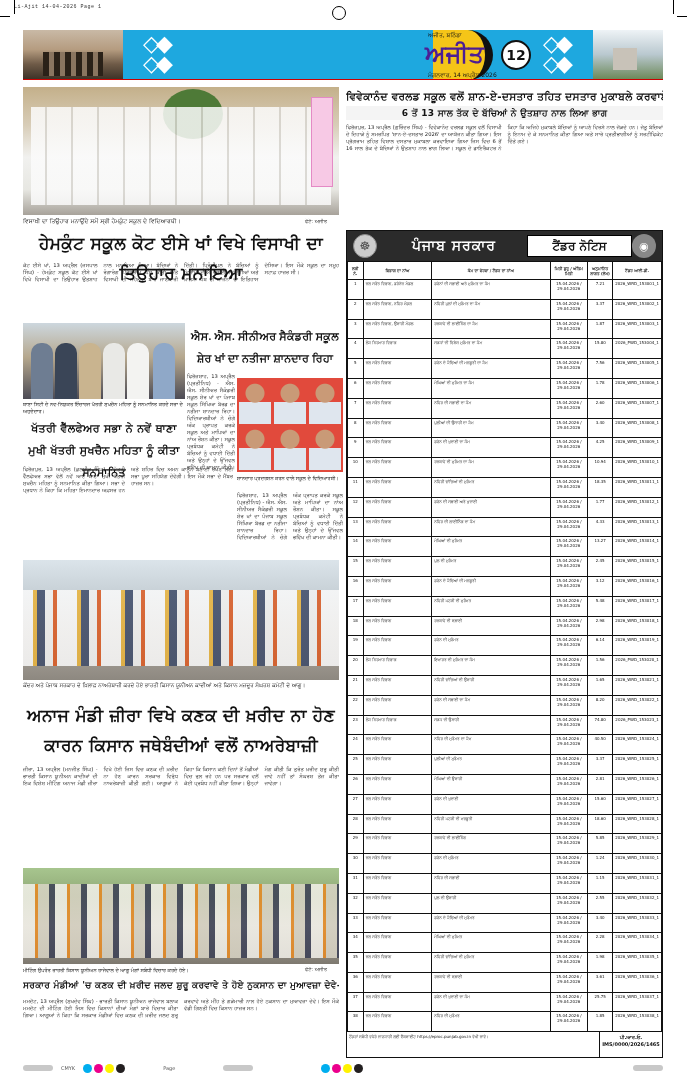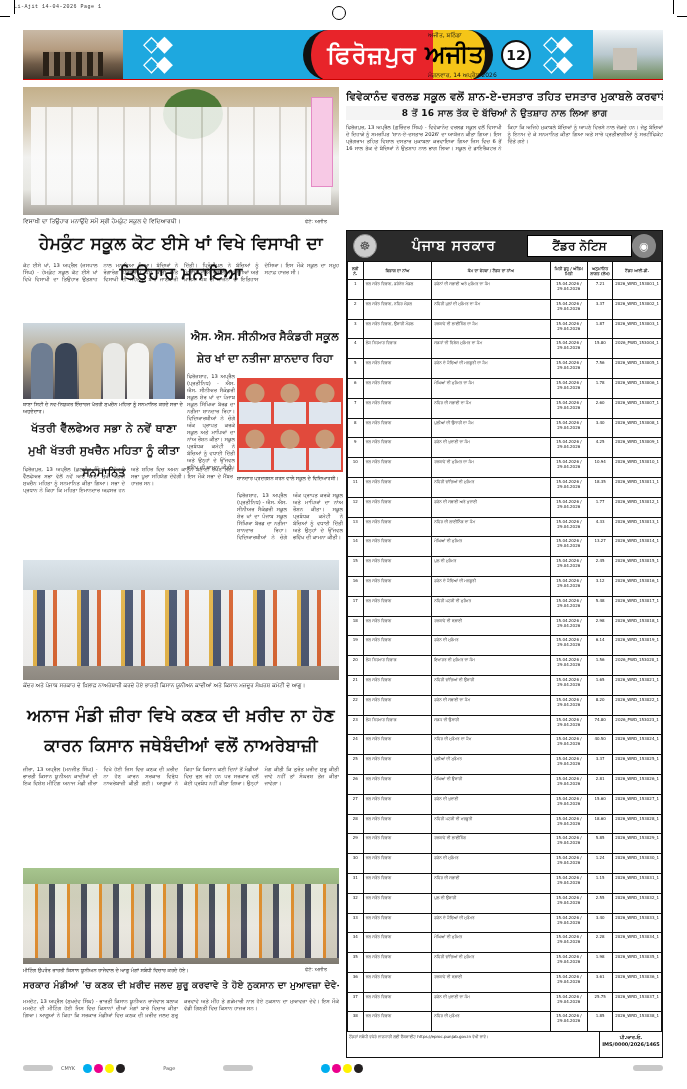--- a/index.html
+++ b/index.html
@@ -10,21 +10,21 @@
 
   
   .masthead { position: absolute; left: 23px; top: 30px; width: 640px; height: 50px; border-bottom: 1px solid #c00; display: flex; overflow: hidden; }
   .mh-photo-left { width: 100px; height: 100%; background: linear-gradient(180deg,#c9b9a6 0%,#b59c80 40%,#6e5a47 70%,#3d3328 100%); position: relative; }
   .mh-photo-left::after { content:""; position:absolute; left:20px; top:22px; width:60px; height:24px; background: repeating-linear-gradient(90deg,#2a2118 0 6px,#8a7560 6px 11px); }
   .mh-blue { flex: 1; background: #1ea8df; position: relative; }
   .mh-diamonds { position: absolute; left: 20px; top: 4px; color: #fff; font-size: 22px; line-height: 20px; letter-spacing: -4px; }
   .mh-red { position: absolute; left: 180px; top: 0; width: 130px; height: 50px; background: #e8242a; border-radius: 25px 0 0 25px; border-left: 8px solid #111; display:flex; align-items:center; justify-content:center; }
   .mh-red span { color: #fff; font-size: 24px; font-weight: bold; letter-spacing: 1px; }
   .mh-yellow { position: absolute; left: 310px; top: 0; width: 60px; height: 50px; background: #f5c518; border-radius: 0 25px 25px 0; border-right: 8px solid #111; }
-  .mh-ajit { position: absolute; left: 302px; top: 10px; font-size: 24px; font-weight: bold; color: #000000; }
+  .mh-ajit { position: absolute; left: 302px; top: 10px; font-size: 24px; font-weight: bold; color: #4c1d95; }
   .mh-small1 { position: absolute; left: 305px; top: 1px; font-size: 6px; color: #111; }
   .mh-small2 { position: absolute; left: 305px; top: 41px; font-size: 6px; color: #111; }
   .mh-page { position: absolute; left: 378px; top: 10px; width: 30px; height: 30px; background: #fff; border-radius: 50%; border: 2px solid #111; display:flex; align-items:center; justify-content:center; font-weight:bold; font-size:14px; }
   .mh-diamonds2 { position: absolute; left: 420px; top: 4px; color: #fff; font-size: 22px; line-height: 20px; letter-spacing: -4px; }
   .mh-photo-right { width: 70px; height: 100%; background: linear-gradient(180deg,#eef3f6 0%,#b9c8cf 50%,#6d8a5a 100%); position: relative; }
   .mh-photo-right::after { content:""; position:absolute; left:20px; top:18px; width:24px; height:22px; background:#c8c2b8; }
 
   
   .photo { position: absolute; overflow: hidden; }
   .photo-students { left: 23px; top: 87px; width: 316px; height: 128px; background: linear-gradient(180deg,#c4b08a 0%,#d8cdb8 30%,#f1f1ef 55%,#e7e7e2 80%,#a7a29a 100%); }
@@ -74,23 +74,20 @@
 <div class="crop" style="left:14px;top:0;width:1px;height:14px"></div>
 <div class="crop" style="left:0;top:16px;width:10px;height:1px"></div>
 <div class="reg" style="left:332px;top:6px"></div>
 <div class="crop" style="left:673px;top:0;width:1px;height:14px"></div>
 <div class="crop" style="left:677px;top:16px;width:10px;height:1px"></div>
 
 <div class="masthead">
   <div class="mh-photo-left"></div>
   <div class="mh-blue">
     <div class="mh-diamonds">◇◆<br>◇◆</div>
-    <div class="mh-red">
-      <span>ਫਿਰੋਜ਼ਪੁਰ</span>
-    </div>
     <div class="mh-yellow"></div>
     <div class="mh-small1">ਅਜੀਤ, ਬਠਿੰਡਾ</div>
     <div class="mh-ajit">ਅਜੀਤ</div>
     <div class="mh-small2">ਮੰਗਲਵਾਰ, 14 ਅਪ੍ਰੈਲ 2026</div>
     <div class="mh-page">12</div>
     <div class="mh-diamonds2">◇◆<br>◇◆</div>
   </div>
   <div class="mh-photo-right"></div>
 </div>
 
@@ -138,21 +135,21 @@
 
 <div class="photo photo-farmers">
   <div class="crowd"></div>
 </div>
 <div class="caption" style="left:23px;top:966px;width:270px;font-size:5px;">ਮੀਟਿੰਗ ਉਪਰੰਤ ਭਾਰਤੀ ਕਿਸਾਨ ਯੂਨੀਅਨ ਰਾਜੇਵਾਲ ਦੇ ਆਗੂ ਮੰਗਾਂ ਸਬੰਧੀ ਵਿਚਾਰ ਕਰਦੇ ਹੋਏ।</div>
 <div class="credit" style="left:305px;top:966px;">ਫੋਟੋ: ਅਜੀਤ</div>
 <div class="headline" style="left:23px;top:975px;width:316px;font-size:9px;line-height:20px;white-space:nowrap;overflow:hidden;">ਸਰਕਾਰ ਮੰਡੀਆਂ 'ਚ ਕਣਕ ਦੀ ਖ਼ਰੀਦ ਜਲਦ ਸ਼ੁਰੂ ਕਰਵਾਵੇ ਤੇ ਹੋਏ ਨੁਕਸਾਨ ਦਾ ਮੁਆਵਜ਼ਾ ਦੇਵੇ-ਗੁਰਵਿੰਦਰ ਰਾਜੇਵਾਲ</div>
 <div class="body-text cols" style="left:23px;top:998px;width:316px;height:60px;column-count:2;">ਮਮਦੋਟ, 13 ਅਪ੍ਰੈਲ (ਸੁਖਦੇਵ ਸਿੰਘ) - ਭਾਰਤੀ ਕਿਸਾਨ ਯੂਨੀਅਨ ਰਾਜੇਵਾਲ ਬਲਾਕ ਮਮਦੋਟ ਦੀ ਮੀਟਿੰਗ ਹੋਈ ਜਿਸ ਵਿਚ ਕਿਸਾਨਾਂ ਦੀਆਂ ਮੰਗਾਂ ਬਾਰੇ ਵਿਚਾਰ ਕੀਤਾ ਗਿਆ। ਆਗੂਆਂ ਨੇ ਕਿਹਾ ਕਿ ਸਰਕਾਰ ਮੰਡੀਆਂ ਵਿਚ ਕਣਕ ਦੀ ਖ਼ਰੀਦ ਜਲਦ ਸ਼ੁਰੂ ਕਰਵਾਵੇ ਅਤੇ ਮੀਂਹ ਤੇ ਗੜੇਮਾਰੀ ਨਾਲ ਹੋਏ ਨੁਕਸਾਨ ਦਾ ਮੁਆਵਜ਼ਾ ਦੇਵੇ। ਇਸ ਮੌਕੇ ਵੱਡੀ ਗਿਣਤੀ ਵਿਚ ਕਿਸਾਨ ਹਾਜ਼ਰ ਸਨ।</div>
 
 <div class="headline" style="left:346px;top:88px;width:317px;font-size:10.5px;line-height:16px;white-space:nowrap;overflow:hidden;">ਵਿਵੇਕਾਨੰਦ ਵਰਲਡ ਸਕੂਲ ਵਲੋਂ ਸ਼ਾਨ-ਏ-ਦਸਤਾਰ ਤਹਿਤ ਦਸਤਾਰ ਮੁਕਾਬਲੇ ਕਰਵਾਏ</div>
-<div class="headline" style="left:346px;top:106px;width:317px;font-size:9px;line-height:14px;background:#f4f4f4;">8 ਤੋਂ 16 ਸਾਲ ਤੱਕ ਦੇ ਬੱਚਿਆਂ ਨੇ ਉਤਸ਼ਾਹ ਨਾਲ ਲਿਆ ਭਾਗ</div>
+<div class="headline" style="left:346px;top:106px;width:317px;font-size:9px;line-height:14px;background:#f4f4f4;">6 ਤੋਂ 13 ਸਾਲ ਤੱਕ ਦੇ ਬੱਚਿਆਂ ਨੇ ਉਤਸ਼ਾਹ ਨਾਲ ਲਿਆ ਭਾਗ</div>
 <div class="body-text cols" style="left:346px;top:124px;width:317px;height:100px;column-count:2;">ਫਿਰੋਜ਼ਪੁਰ, 13 ਅਪ੍ਰੈਲ (ਗੁਰਿੰਦਰ ਸਿੰਘ) - ਵਿਵੇਕਾਨੰਦ ਵਰਲਡ ਸਕੂਲ ਵਲੋਂ ਵਿਸਾਖੀ ਦੇ ਦਿਹਾੜੇ ਨੂੰ ਸਮਰਪਿਤ 'ਸ਼ਾਨ-ਏ-ਦਸਤਾਰ 2026' ਦਾ ਆਯੋਜਨ ਕੀਤਾ ਗਿਆ। ਇਸ ਪ੍ਰੋਗਰਾਮ ਤਹਿਤ ਵਿਸ਼ਾਲ ਦਸਤਾਰ ਮੁਕਾਬਲਾ ਕਰਵਾਇਆ ਗਿਆ ਜਿਸ ਵਿਚ 6 ਤੋਂ 16 ਸਾਲ ਤੱਕ ਦੇ ਬੱਚਿਆਂ ਨੇ ਉਤਸ਼ਾਹ ਨਾਲ ਭਾਗ ਲਿਆ। ਸਕੂਲ ਦੇ ਡਾਇਰੈਕਟਰ ਨੇ ਕਿਹਾ ਕਿ ਅਜਿਹੇ ਮੁਕਾਬਲੇ ਬੱਚਿਆਂ ਨੂੰ ਆਪਣੇ ਵਿਰਸੇ ਨਾਲ ਜੋੜਦੇ ਹਨ। ਜੇਤੂ ਬੱਚਿਆਂ ਨੂੰ ਇਨਾਮ ਦੇ ਕੇ ਸਨਮਾਨਿਤ ਕੀਤਾ ਗਿਆ ਅਤੇ ਸਾਰੇ ਪ੍ਰਤੀਭਾਗੀਆਂ ਨੂੰ ਸਰਟੀਫਿਕੇਟ ਦਿੱਤੇ ਗਏ।</div>
 
 <div class="tender">
   <div class="tender-head">
     <div class="tender-emblem">☸</div>
     <div class="tender-govt">ਪੰਜਾਬ ਸਰਕਾਰ</div>
     <div class="tender-notice">ਟੈਂਡਰ ਨੋਟਿਸ</div>
     <div class="tender-logo">◉</div>
   </div>
   <table class="tt">

